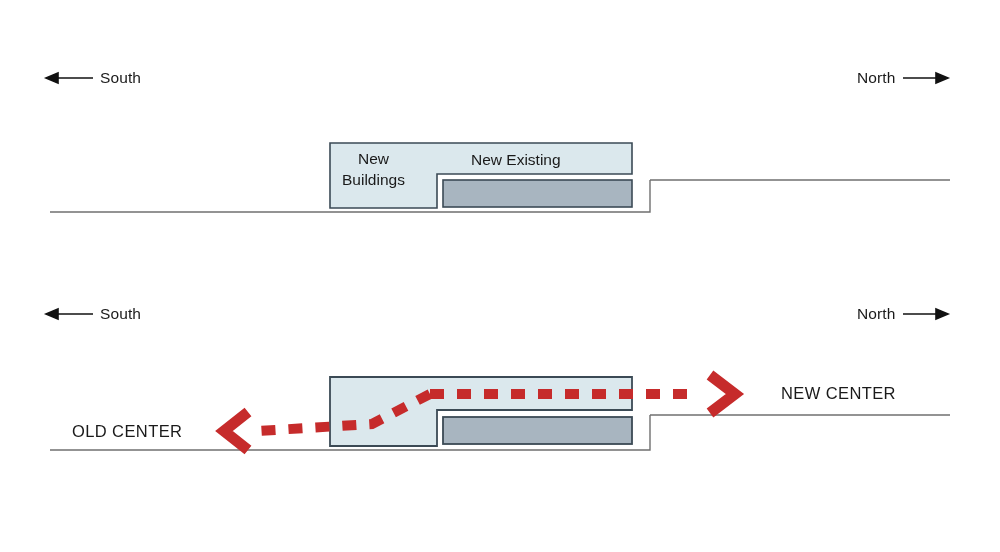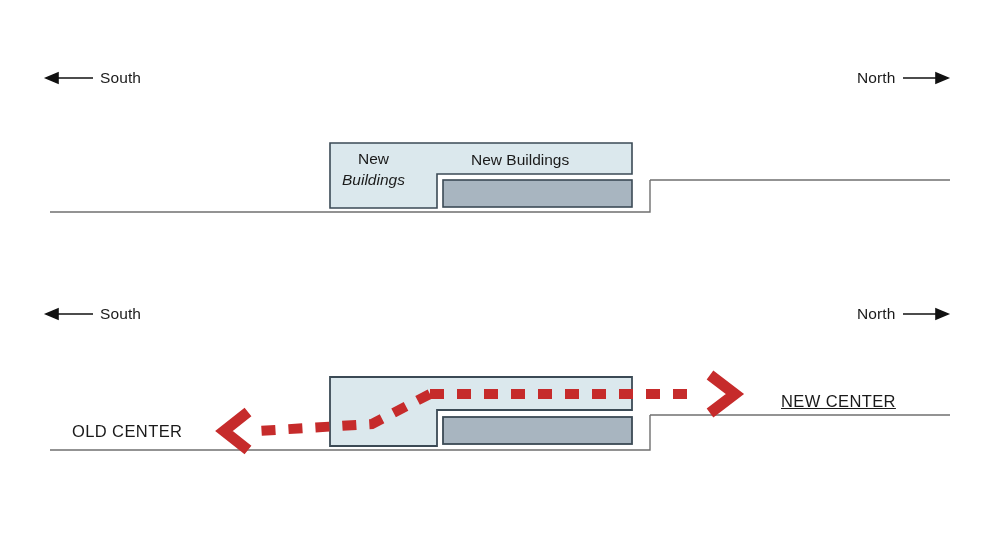--- a/index.html
+++ b/index.html
@@ -72,22 +72,22 @@
     <line x1="650" y1="180" x2="950" y2="180" stroke="#6f6f6f" stroke-width="1.4"></line>
 
     <polyline points="330,212 650,212 650,180" fill="none" stroke="#6f6f6f" stroke-width="1.4"></polyline>
 
     <polygon points="330,143 632,143 632,174 437,174 437,208 330,208" fill="#dbe8ed" stroke="#3b4a55" stroke-width="1.6"></polygon>
 
     <rect x="443" y="180" width="189" height="27" fill="#a8b5c0" stroke="#3b4a55" stroke-width="1.6"></rect>
   </svg>
 
   <div class="lbl box-label" style="left:342px; top:146px;margin-left:16px;">New</div>
-  <div class="lbl box-label" style="left:342px; top:167px;font-style:italic;">Buildings</div>
-  <div class="lbl box-label" style="left:471px; top:147px;">New Buildings</div>
+  <div class="lbl box-label" style="left:342px; top:167px;">Buildings</div>
+  <div class="lbl box-label" style="left:471px; top:147px;">New Existing</div>
 
   <svg class="svg-layer" viewBox="0 0 1000 552">
     <g stroke="#111111" stroke-width="1.6" fill="#111111">
       <line x1="56" y1="314" x2="93" y2="314"></line>
       <polygon points="46,314 58,309 58,319"></polygon>
     </g>
   </svg>
   <div class="lbl compass-label" style="left:100px; top:305px;">South</div>
 
   <div class="lbl compass-label" style="left:857px; top:305px;">North</div>
@@ -116,15 +116,15 @@
     <polyline points="430,394 372,424 258,431" fill="none" stroke="#c62b2b" stroke-width="10" stroke-dasharray="14 13" stroke-linecap="butt"></polyline>
 
     <polyline points="430,394 700,394" fill="none" stroke="#c62b2b" stroke-width="10" stroke-dasharray="14 13" stroke-linecap="butt"></polyline>
 
     <polyline points="248,412 224,431 248,450" fill="none" stroke="#c62b2b" stroke-width="11" stroke-linecap="butt" stroke-linejoin="miter"></polyline>
 
     <polyline points="710,375 735,394 710,413" fill="none" stroke="#c62b2b" stroke-width="11" stroke-linecap="butt" stroke-linejoin="miter"></polyline>
   </svg>
 
   <div class="lbl center-label" style="left:72px; top:422px;">OLD CENTER</div>
-  <div class="lbl center-label" style="left:781px; top:392px;text-decoration:underline;">NEW CENTER</div>
+  <div class="lbl center-label" style="left:781px; top:384px;">NEW CENTER</div>
 
 </div>
 
 </body></html>

